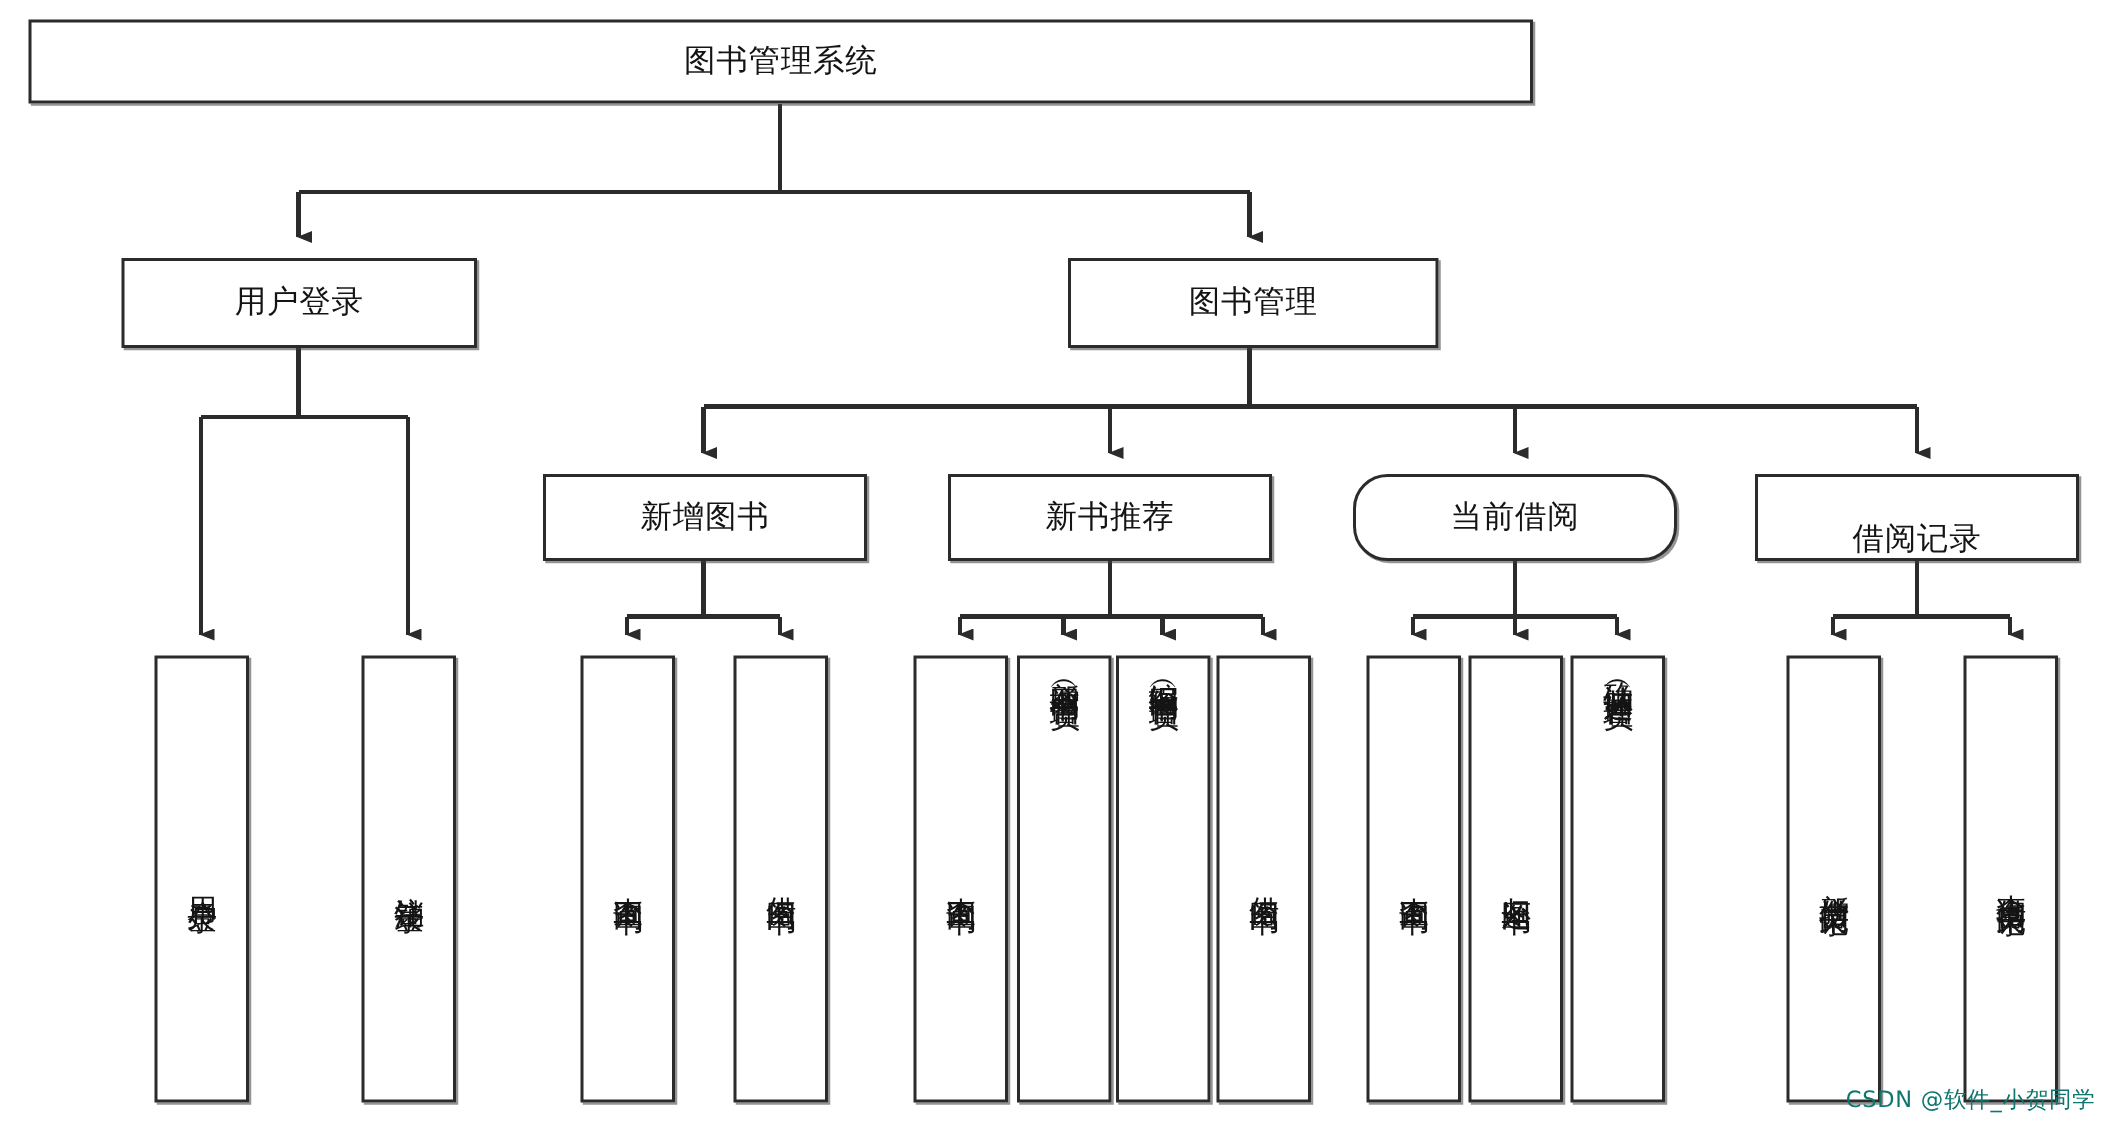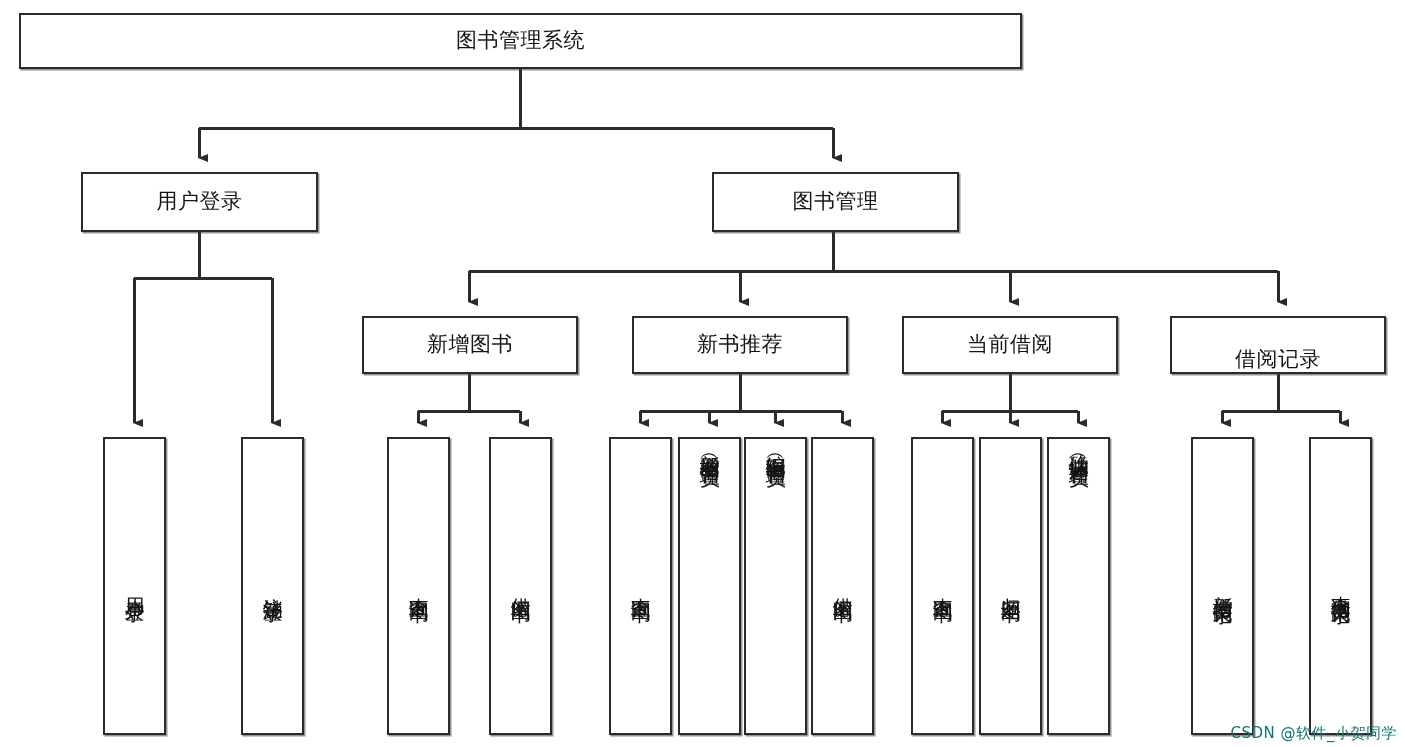--- a/index.html
+++ b/index.html
@@ -146,21 +146,21 @@
   <div class="node horiz" style="left:712px; top:172px; width:247px; height:60px;">
     <span class="node-label">图书管理</span>
   </div>
 
   <div class="node horiz" style="left:362px; top:316px; width:216px; height:58px;">
     <span class="node-label">新增图书</span>
   </div>
   <div class="node horiz" style="left:632px; top:316px; width:216px; height:58px;">
     <span class="node-label">新书推荐</span>
   </div>
-  <div class="node horiz" style="left:902px; top:316px; width:216px; height:58px;">
+  <div class="node horiz" style="left:902px; top:316px; width:216px; height:58px;border-radius:23px;">
     <span class="node-label">当前借阅</span>
   </div>
   <div class="node horiz" style="left:1170px; top:316px; width:216px; height:58px;align-items:flex-end;">
     <span class="node-label">借阅记录</span>
   </div>
 
   <div class="node vert center-v" style="left:103px; top:437px; width:63px; height:298px;">
     <span class="node-label">用户登录</span>
   </div>
   <div class="node vert center-v" style="left:241px; top:437px; width:63px; height:298px;">

